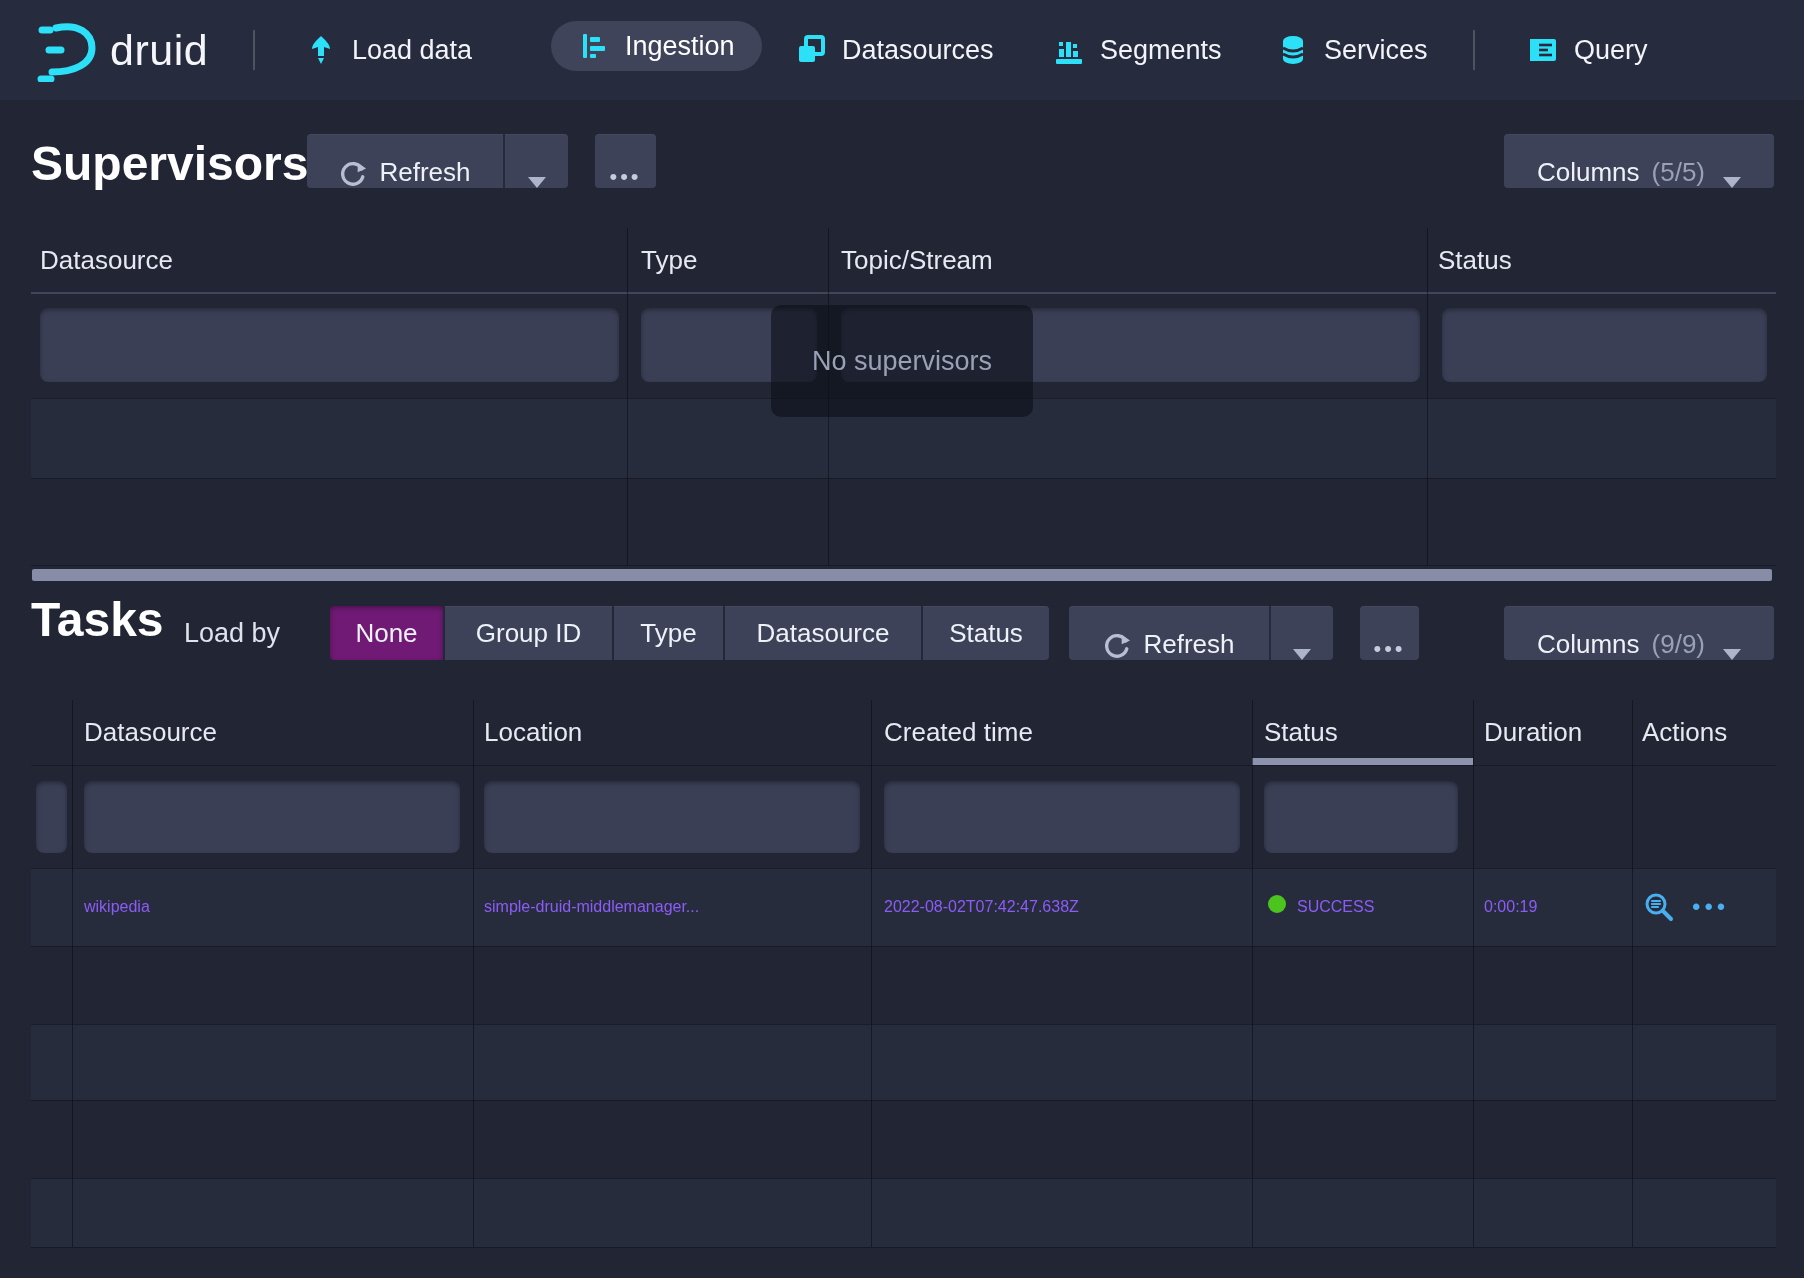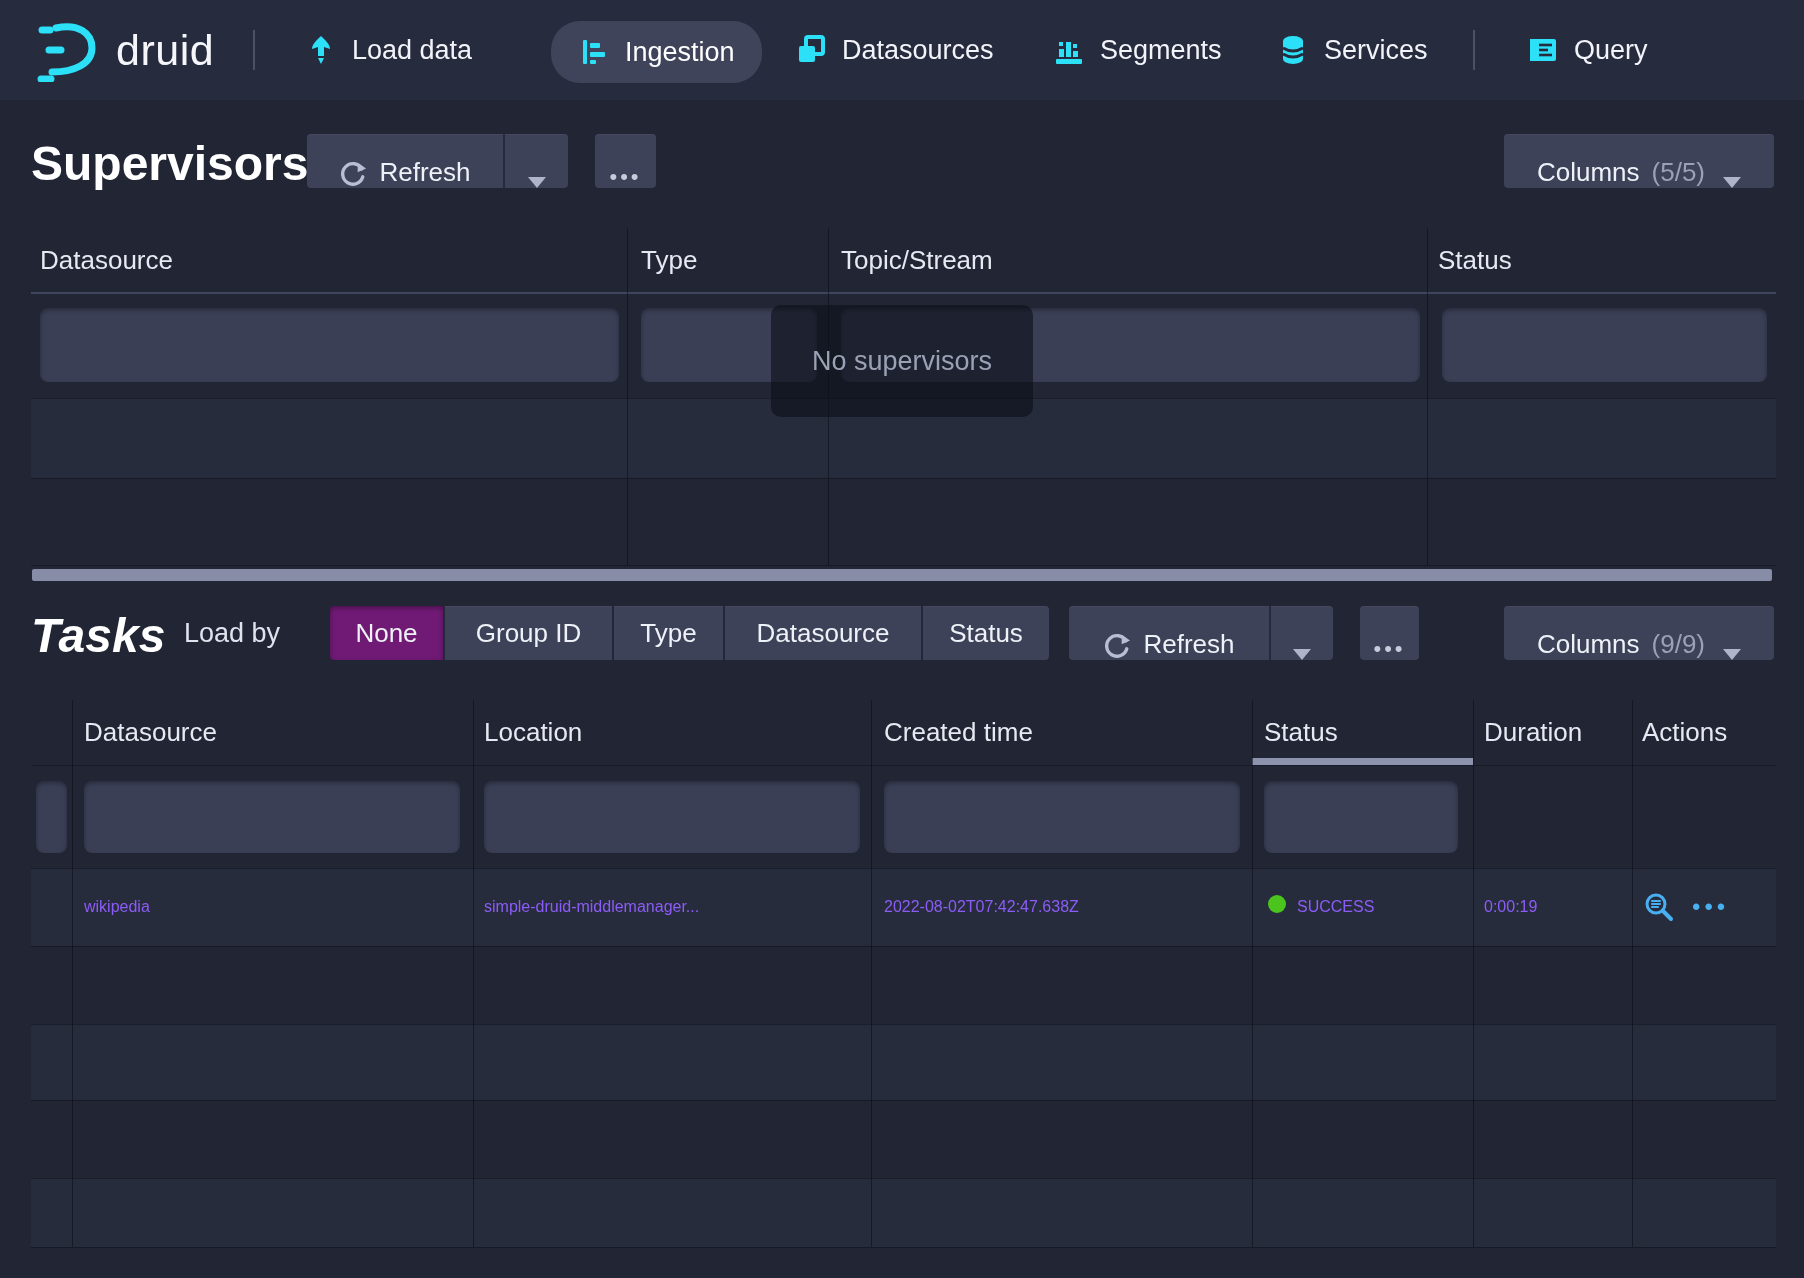--- a/index.html
+++ b/index.html
@@ -5,27 +5,27 @@
   html,body{margin:0;padding:0;background:#14171f;}
   .screen{
     position:relative;width:1804px;height:1278px;overflow:hidden;
     background:#212534;font-family:"Liberation Sans",sans-serif;
     color:#e9ecf3;-webkit-font-smoothing:antialiased;
   }
   .abs{position:absolute;}
 
   
   .nav{position:absolute;left:0;top:0;width:1804px;height:100px;background:#272b3e;}
-  .brand{position:absolute;left:36px;top:0;height:100px;display:flex;align-items:center;gap:14px;}
+  .brand{position:absolute;left:36px;top:0;height:100px;display:flex;align-items:center;gap:8px;}
   .brand-text{font-size:43px;color:#f4f6fa;font-weight:400;letter-spacing:.5px;}
   .nav-sep{position:absolute;top:30px;width:2px;height:40px;background:rgba(255,255,255,.18);}
   .nav-item{position:absolute;top:0;height:100px;display:flex;align-items:center;gap:15px;
     font-size:27px;color:#f2f4f9;cursor:pointer;}
   .nav-pill{position:absolute;top:21px;height:50px;border-radius:29px;background:rgba(150,160,190,.22);
-    display:flex;align-items:center;gap:15px;padding:6px 27px;font-size:27px;color:#fff;cursor:pointer;}
+    display:flex;align-items:center;gap:15px;padding:0 27px;font-size:27px;color:#fff;cursor:pointer;}
   .nav-icon{display:flex;align-items:center;justify-content:center;}
 
   
   .btn{position:absolute;height:54px;background:#3d4258;border-radius:4px;
     display:flex;align-items:flex-end;justify-content:center;gap:12px;
     font-size:26px;color:#eef1f7;cursor:pointer;box-shadow:inset 0 1px 0 rgba(255,255,255,.04);}
   .btn .muted{color:#99a1b7;}
   .split-main{border-radius:4px 0 0 4px;}
   .split-caret{border-radius:0 4px 4px 0;border-left:2px solid #262a3c;}
   .caret-down{width:0;height:0;border-left:9px solid transparent;border-right:9px solid transparent;
@@ -212,21 +212,21 @@
     <input class="filter-input" style="left: 810px; top: 80px; width: 579px; height: 74px;">
     <input class="filter-input" style="left: 1411px; top: 80px; width: 325px; height: 74px;">
 
     <div class="empty-overlay" style="left:740px;top:77px;width:262px;height:112px;">
       <span>No supervisors</span>
     </div>
 
     <div class="scrollbar" style="left:1px;top:341px;width:1740px;"></div>
   </div>
 
-  <div class="sec-title" style="left:31px;top:608px;font-style:italic;">Tasks</div>
+  <div class="sec-title" style="left:31px;top:592px;">Tasks</div>
   <div class="group-label" style="left:184px;top:606px;">Load by</div>
 
   <div class="seg-group" style="left:330px;top:606px;">
     <div class="seg-btn first active" style="width:113px;">None</div>
     <div class="seg-btn" style="width:167px;">Group ID</div>
     <div class="seg-btn" style="width:109px;">Type</div>
     <div class="seg-btn" style="width:196px;">Datasource</div>
     <div class="seg-btn last" style="width:126px;">Status</div>
   </div>
 

